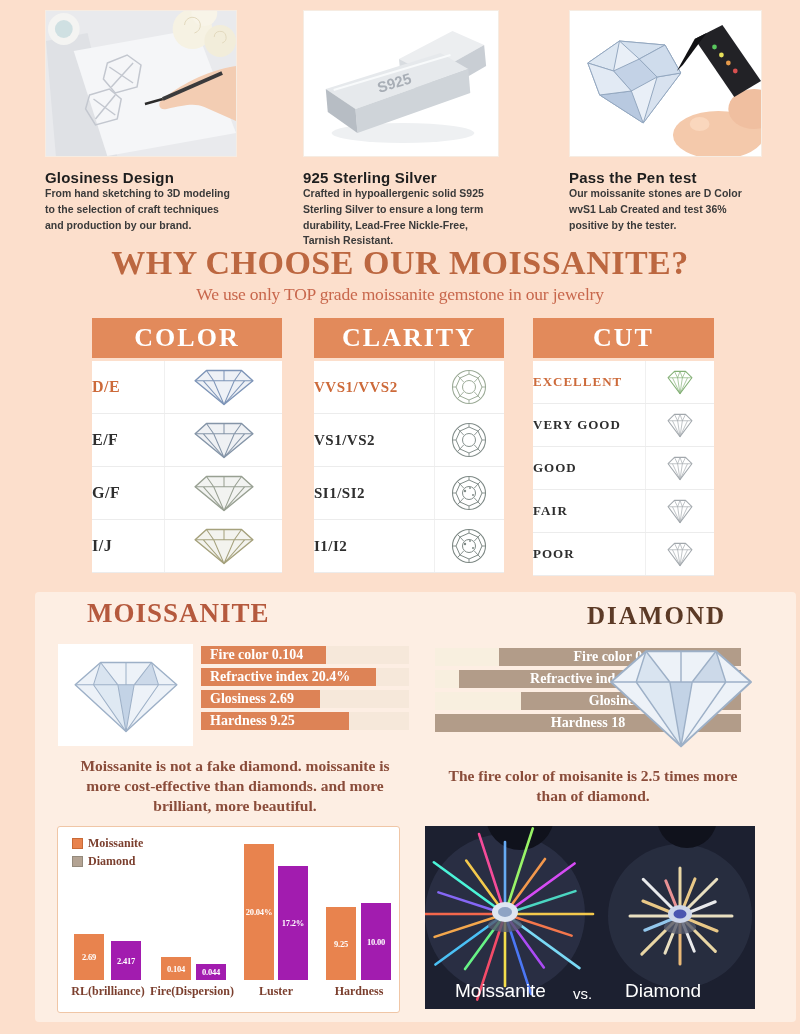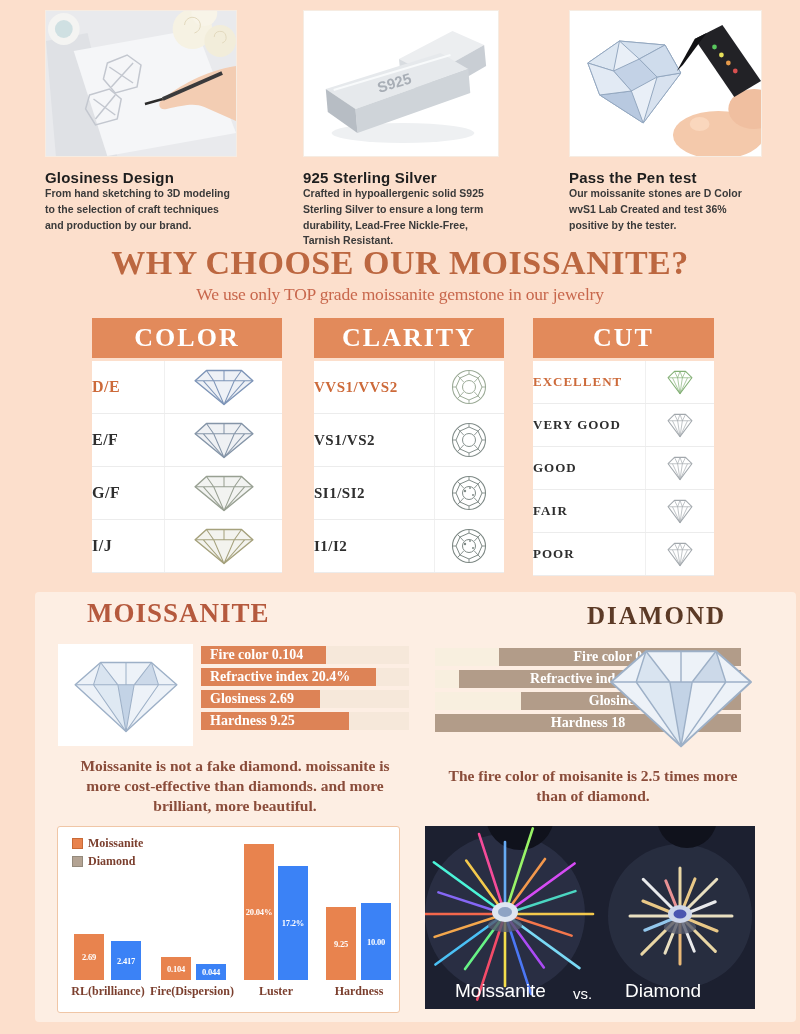--- a/index.html
+++ b/index.html
@@ -66,21 +66,21 @@
     border:1px solid #f0c6a6;border-radius:3px;box-sizing:border-box;}
   .legend{position:absolute;left:14px;top:9px;font-family:"Liberation Serif",serif;font-weight:bold;
     font-size:12px;color:#7b3f2e;}
   .lrow{display:flex;align-items:center;gap:5px;margin-bottom:3px;}
   .sw{width:11px;height:11px;display:inline-block;box-sizing:border-box;}
   .swm{background:#e8834e;border:1px solid #c96a36;}
   .swd{background:#b3a393;border:1px solid #948a7c;}
   .cbar{position:absolute;bottom:32px;width:30px;display:flex;align-items:center;justify-content:center;
     color:#fff;font-family:"Liberation Serif",serif;font-weight:bold;font-size:8.5px;letter-spacing:-.2px;white-space:nowrap;}
   .cbar.m{background:#e8834e;}
-  .cbar.d{background:#3b82f6;}
+  .cbar.d{background:#a21caf;}
   .clabel{position:absolute;top:157px;width:110px;text-align:center;
     font-family:"Liberation Serif",serif;font-weight:bold;font-size:12px;color:#7b3f2e;white-space:nowrap;}
 
   
   .photo{position:absolute;left:390px;top:234px;width:330px;height:183px;background:#1c2030;overflow:hidden;}
   .photo svg{display:block;width:100%;height:100%;}
   .plabel{position:absolute;color:#fff;bottom:7px;}
   .pl1{left:30px;font-size:19px;}
   .plvs{left:148px;font-size:15px;bottom:7px;}
   .pl2{left:200px;font-size:19px;}

